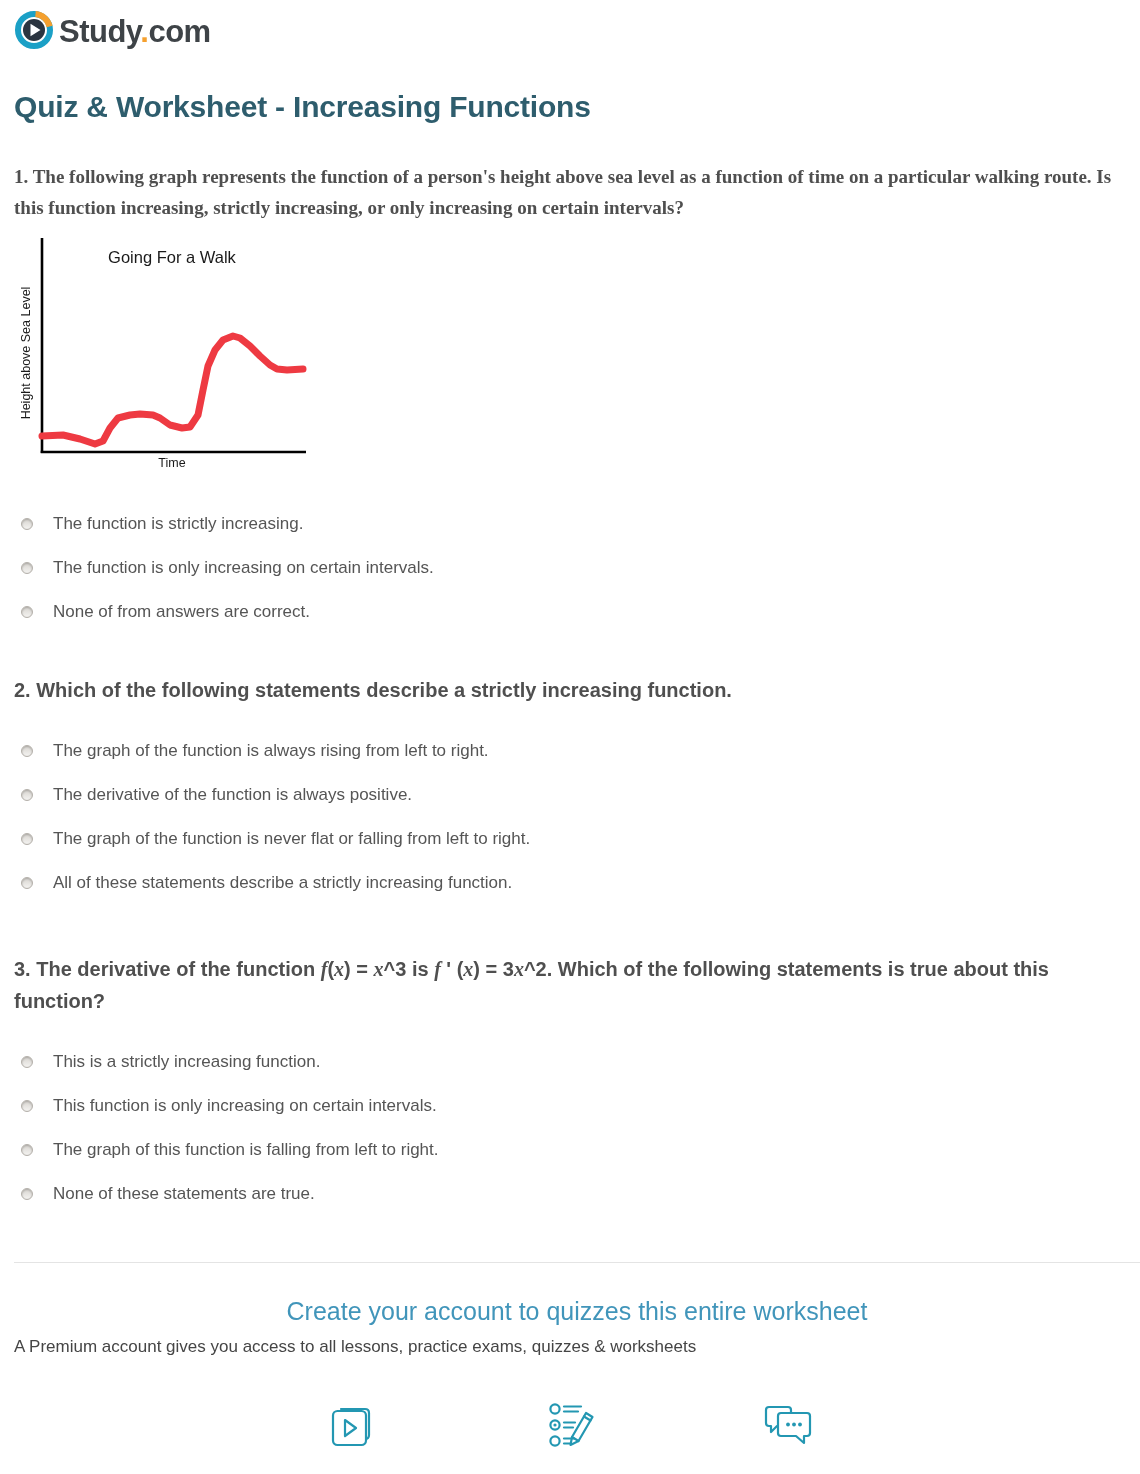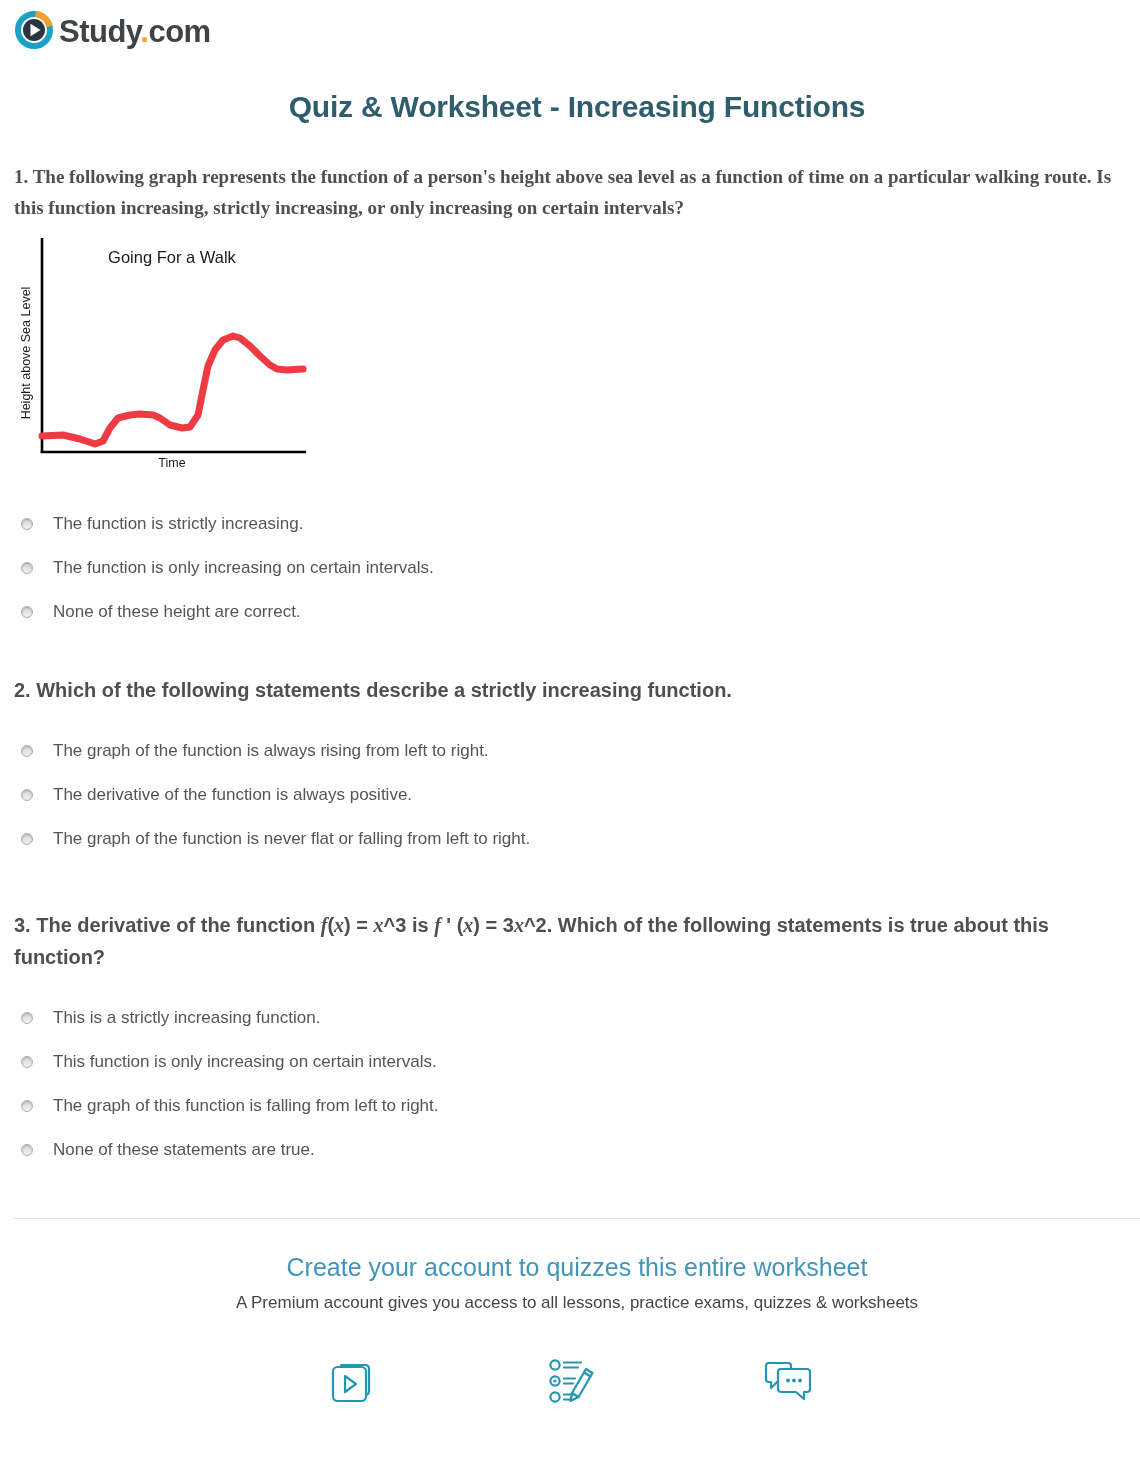--- a/index.html
+++ b/index.html
@@ -8,21 +8,21 @@
     width:1140px; height:1474px; background:#ffffff;
     font-family:"Liberation Sans", sans-serif; color:#555;
     position:relative; overflow:hidden;
   }
   .header { display:flex; justify-content:space-between; align-items:flex-start; padding:10px 18px 0 14px; }
   .url { font-size:15px; color:#3d3d3d; padding-top:8px; }
   .logo { display:flex; align-items:center; gap:5px; cursor:pointer; }
   .logo-text { font-size:31px; font-weight:700; color:#3e4347; letter-spacing:-0.5px; }
   .logo-text .dot { color:#f5a02e; }
 
-  .page-title { margin:36px 0 0 14px; font-size:30px; font-weight:700; color:#2e5d6d; letter-spacing:-0.2px;text-align:center; }
+  .page-title { margin:36px 0 0 14px; font-size:30px; font-weight:700; color:#2e5d6d; letter-spacing:-0.2px; }
 
   .question { margin:0 14px; }
   .q-head { font-size:19px; font-weight:700; color:#4f4f4f; line-height:1.63; max-width:1110px; }
   .q1-head { margin-top:38px;font-family:Liberation Serif, serif; }
   .q2-head { margin-top:40px; font-size:20px; }
   .q3-head { margin-top:48px; font-size:20px; }
   .mvar { font-style:italic; font-family:"Liberation Serif", serif; }
 
   .graph-wrap { margin:12px 0 6px 0; }
 
@@ -31,21 +31,21 @@
   .radio {
     width:12px; height:12px; border-radius:50%; margin-left:7px; flex:0 0 12px;
     border:1px solid #b3afa9;
     background:linear-gradient(#d8d5d0, #f4f3f1);
     box-shadow:inset 0 1px 2px rgba(0,0,0,.22);
   }
   .option-label { font-size:17px; color:#555; margin-left:20px; }
 
   .footer { border-top:1px solid #e4e4e4; margin:46px 0 0 14px; }
   .footer-head { text-align:center; font-size:25px; font-weight:400; color:#4195ba; margin-top:34px; cursor:pointer; }
-  .footer-sub { text-align:center; font-size:17px; color:#454545; margin-top:11px; }
+  .footer-sub { font-size:17px; color:#454545; margin-top:11px; }
   .features { display:flex; justify-content:center; margin-top:42px; margin-left:-14px; }
   .feature { width:219px; text-align:center; }
   .feature-icon { height:56px; display:flex; align-items:flex-end; justify-content:center; }
 </style>
 </head>
 <body>
 
 <div class="header">
   <div class="logo">
     <span>
@@ -80,39 +80,43 @@
     <div class="option">
       <span class="radio"></span>
       <span class="option-label">The function is strictly increasing.</span>
     </div>
     <div class="option">
       <span class="radio"></span>
       <span class="option-label">The function is only increasing on certain intervals.</span>
     </div>
     <div class="option">
       <span class="radio"></span>
-      <span class="option-label">None of these height are correct.</span>
+      <span class="option-label">None of from answers are correct.</span>
     </div>
   </div>
 </div>
 
 <div class="question">
   <div class="q-head q2-head">2. Which of the following statements describe a strictly increasing function.</div>
   <div class="options">
     <div class="option">
       <span class="radio"></span>
       <span class="option-label">The graph of the function is always rising from left to right.</span>
     </div>
     <div class="option">
       <span class="radio"></span>
       <span class="option-label">The derivative of the function is always positive.</span>
     </div>
     <div class="option">
       <span class="radio"></span>
       <span class="option-label">The graph of the function is never flat or falling from left to right.</span>
+    </div>
+    <div class="option">
+      <span class="radio"></span>
+      <span class="option-label">All of these statements describe a strictly increasing function.</span>
     </div>
   </div>
 </div>
 
 <div class="question">
   <div class="q-head q3-head"><span>3. The derivative of the function </span><span class="mvar">f</span><span>(</span><span class="mvar">x</span><span>) = </span><span class="mvar">x</span><span>^3 is </span><span class="mvar">f</span><span> ' (</span><span class="mvar">x</span><span>) = 3</span><span class="mvar">x</span><span>^2. Which of the following statements is true about this function?</span></div>
   <div class="options">
     <div class="option">
       <span class="radio"></span>
       <span class="option-label">This is a strictly increasing function.</span>

